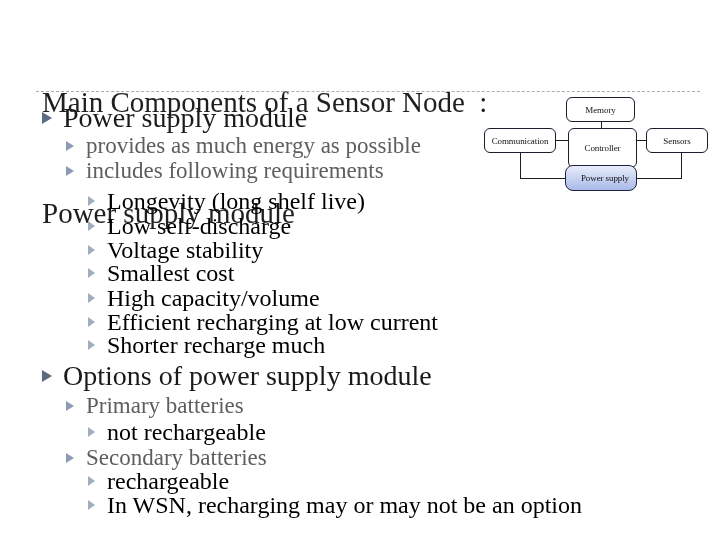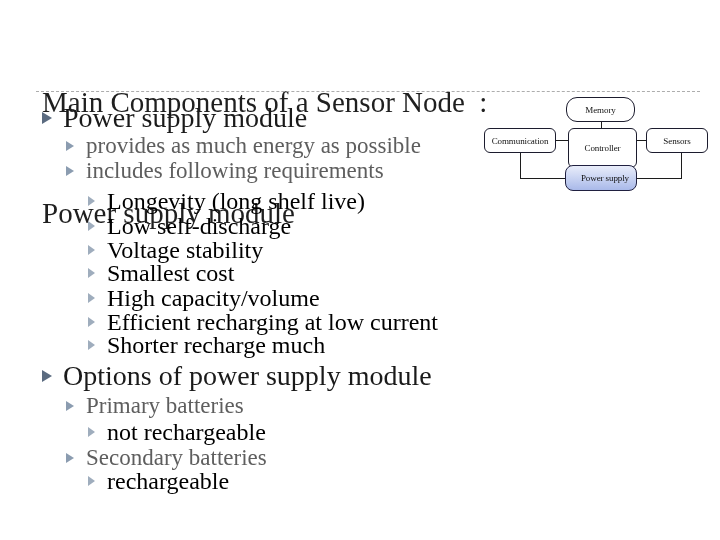--- a/index.html
+++ b/index.html
@@ -111,33 +111,37 @@
     <span>not rechargeable</span>
   </div>
   <div class="line l2" style="top:444px">
     <span class="arrow a2"></span>
     <span>Secondary batteries</span>
   </div>
   <div class="line l3" style="top:469px">
     <span class="arrow a3"></span>
     <span>rechargeable</span>
   </div>
+  <div class="line l3" style="top:493px">
+    <span class="arrow a3"></span>
+    <span>In WSN, recharging may or may not be an option</span>
+  </div>
 
   <div class="diagram">
 
     <div class="cline" style="left:117px; top:27px; width:1px; height:6px;"></div>
     <div class="cline" style="left:72px;  top:45px; width:12px; height:1px;"></div>
     <div class="cline" style="left:153px; top:45px; width:9px;  height:1px;"></div>
     <div class="cline" style="left:117px; top:58px; width:1px;  height:12px;"></div>
     <div class="cline" style="left:36px;  top:58px; width:1px;  height:26px;"></div>
     <div class="cline" style="left:36px;  top:83px; width:45px; height:1px;"></div>
     <div class="cline" style="left:197px; top:58px; width:1px;  height:26px;"></div>
     <div class="cline" style="left:153px; top:83px; width:44px; height:1px;"></div>
 
-    <div class="dbox" style="left:82px; top:2px; width:69px; height:25px;border-radius:11px;">
+    <div class="dbox" style="left:82px; top:2px; width:69px; height:25px;">
       <span>Memory</span>
     </div>
     <div class="dbox" style="left:0px; top:33px; width:72px; height:25px;text-align:right;">
       <span>Communication</span>
     </div>
     <div class="dbox" style="left:84px; top:33px; width:69px; height:40px;">
       <span>Controller</span>
     </div>
     <div class="dbox" style="left:162px; top:33px; width:62px; height:25px;">
       <span>Sensors</span>

